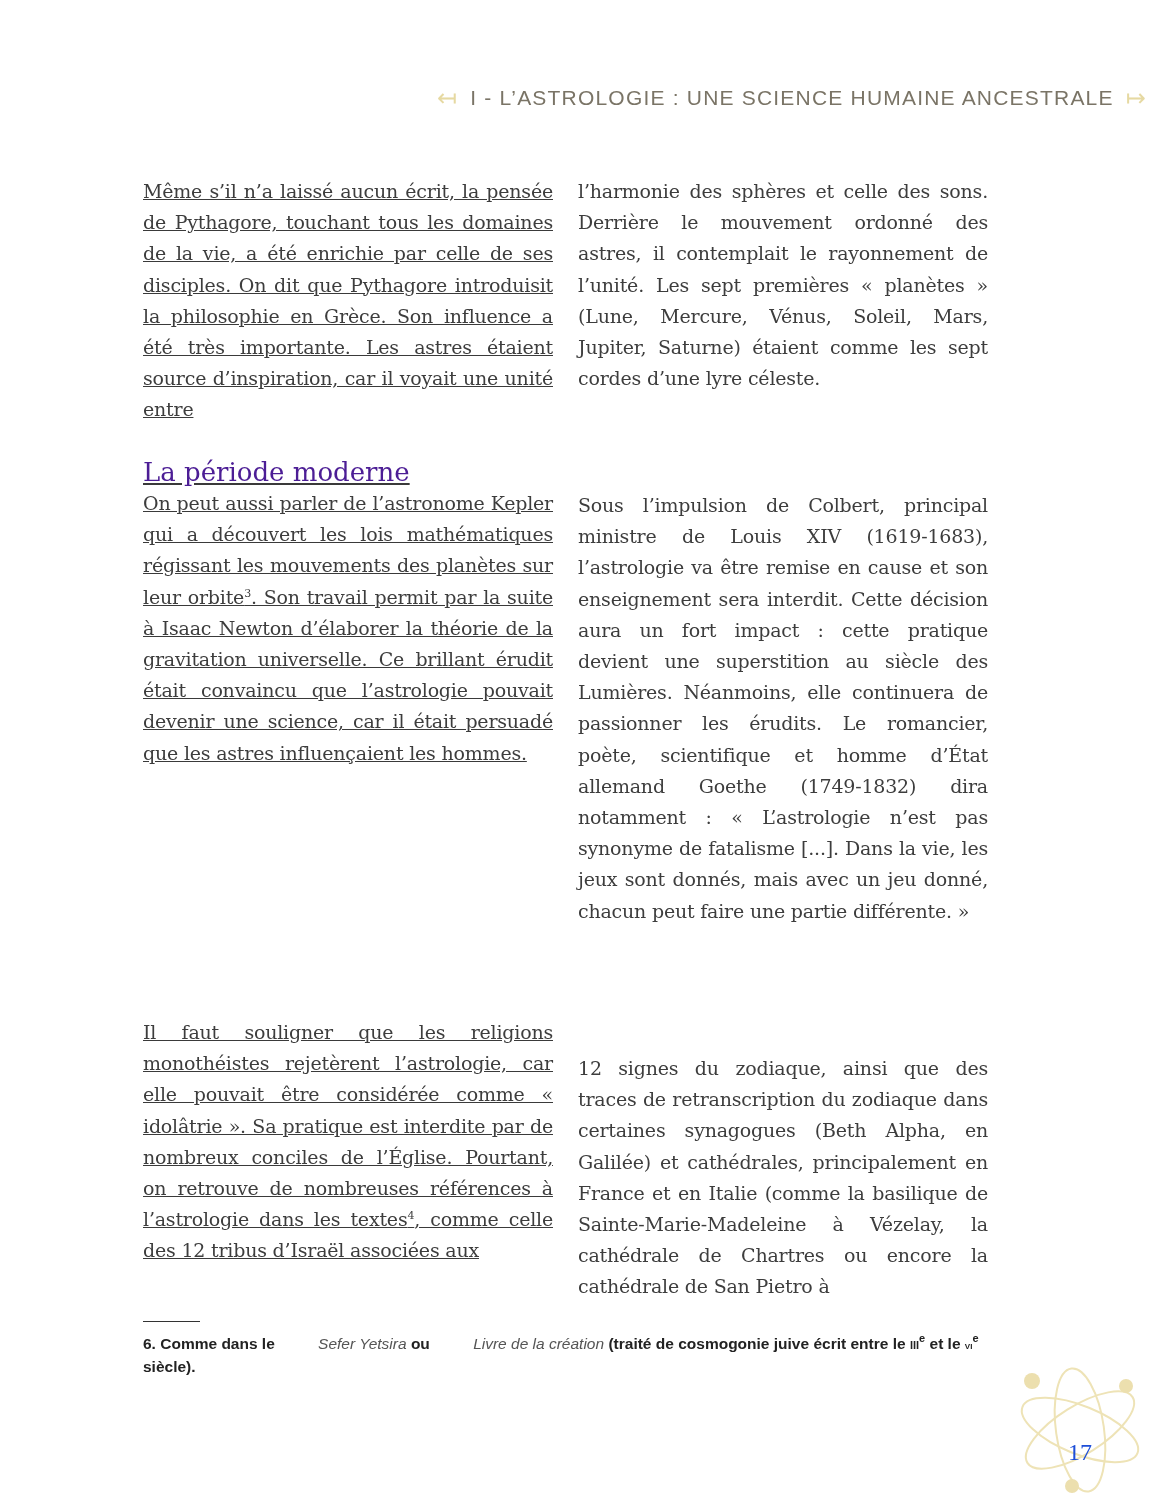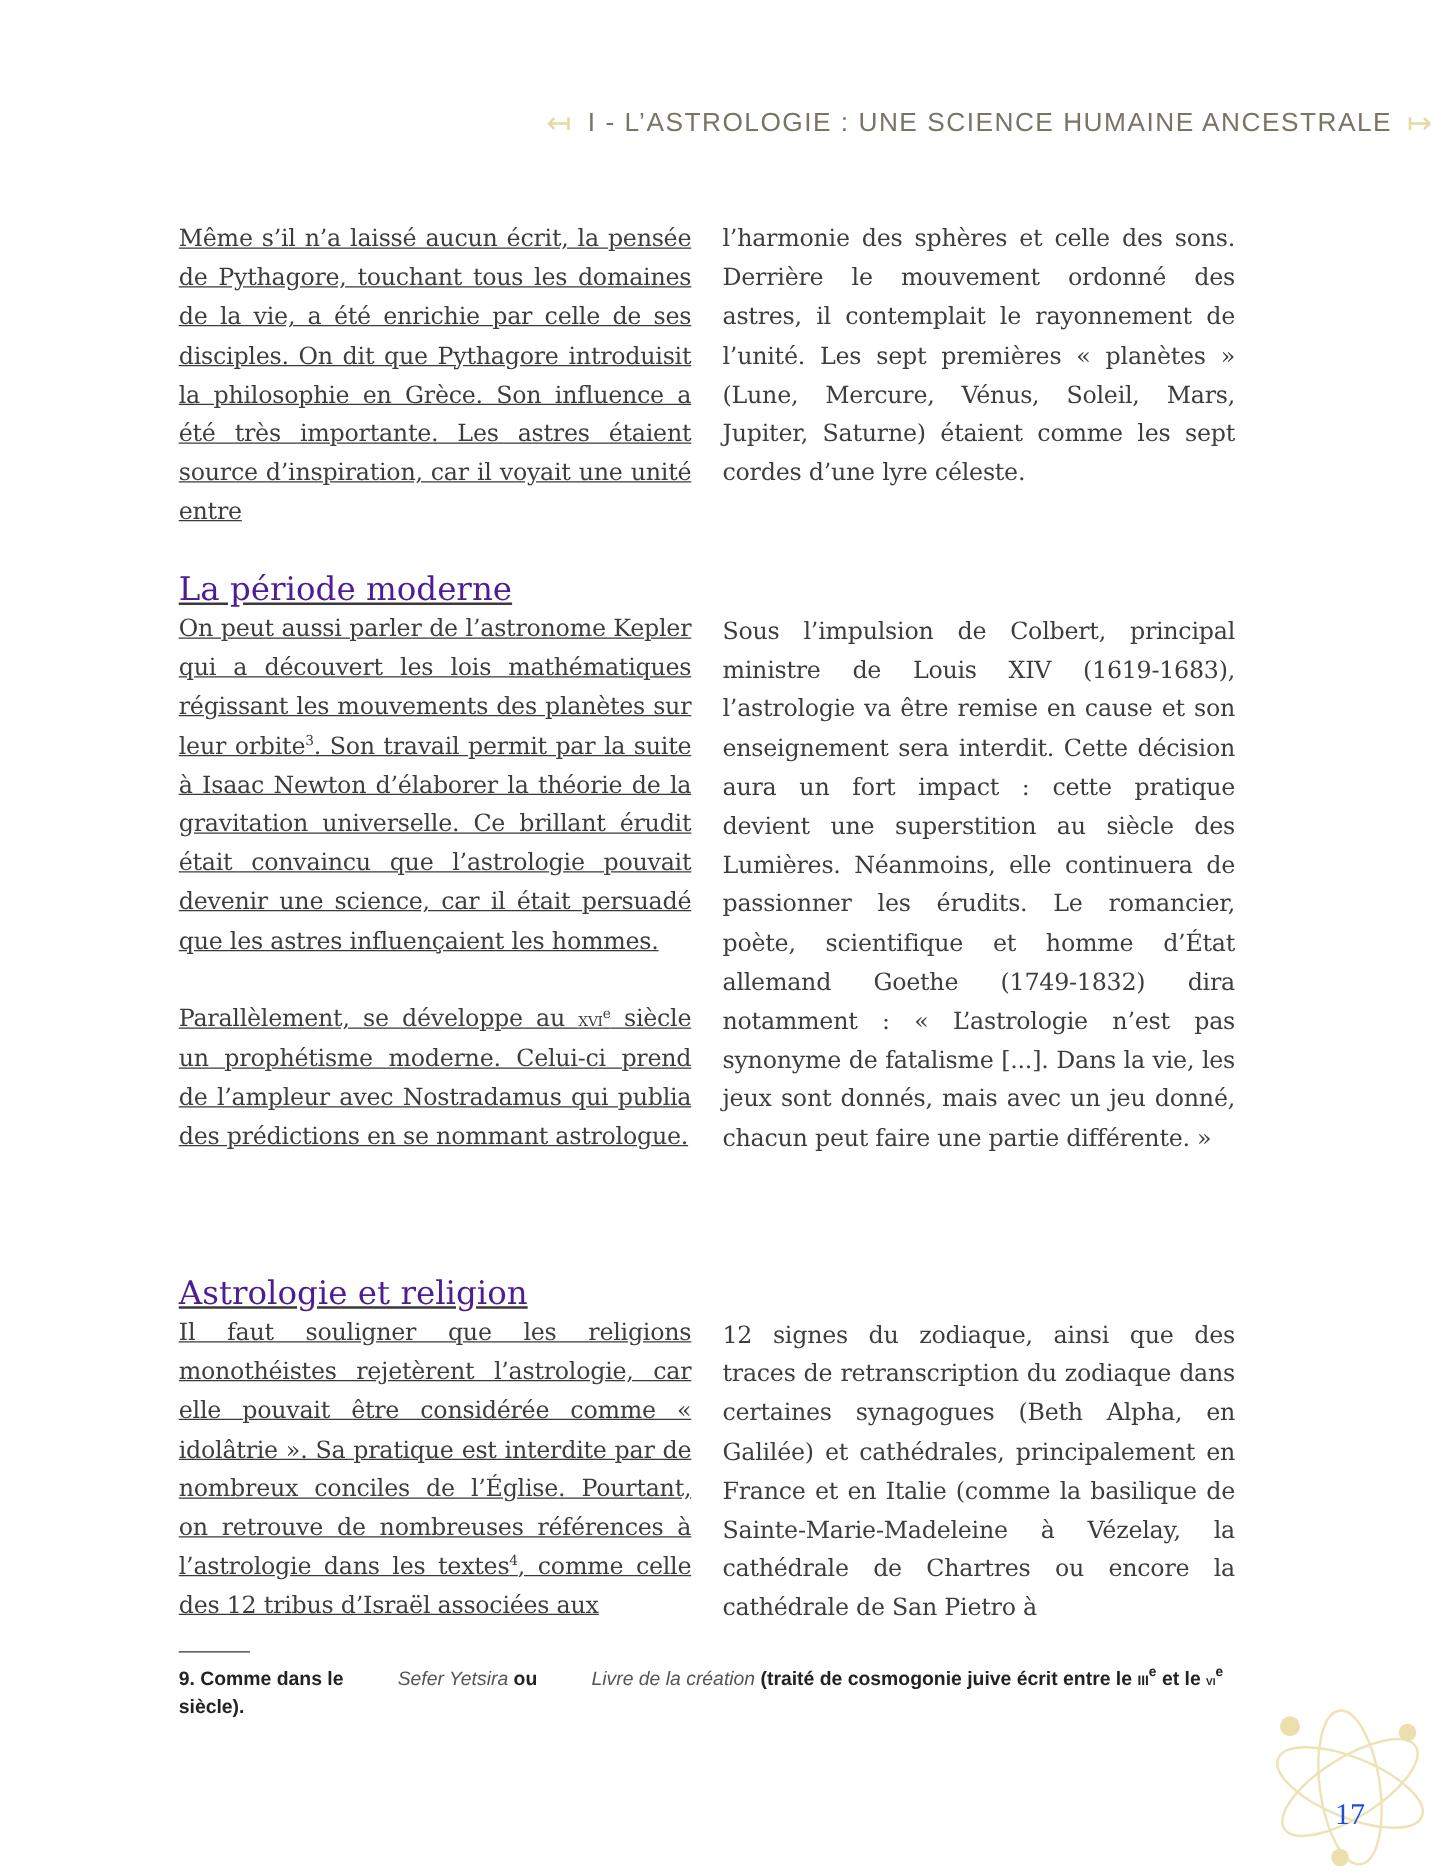--- a/index.html
+++ b/index.html
@@ -46,37 +46,35 @@
 <div class="col left" style="top:176px;">
   <p class="body">Même s’il n’a laissé aucun écrit, la pensée de Pythagore, touchant tous les domaines de la vie, a été enrichie par celle de ses disciples. On dit que Pythagore introduisit la philosophie en Grèce. Son influence a été très importante. Les astres étaient source d’inspiration, car il voyait une unité entre</p>
 </div>
 <div class="col right" style="top:176px;">
   <p class="body">l’harmonie des sphères et celle des sons. Derrière le mouvement ordonné des astres, il contemplait le rayonnement de l’unité. Les sept premières « planètes » (Lune, Mercure, Vénus, Soleil, Mars, Jupiter, Saturne) étaient comme les sept cordes d’une lyre céleste.</p>
 </div>
 
 <div class="col left" style="top:455px;">
   <h2 class="section">La période moderne</h2>
   <p class="body" style="margin-top:-1px;"><span>On peut aussi parler de l’astronome Kepler qui a découvert les lois mathématiques régissant les mouvements des planètes sur leur orbite</span><sup>3</sup><span>. Son travail permit par la suite à Isaac Newton d’élaborer la théorie de la gravitation universelle. Ce brillant érudit était convaincu que l’astrologie pouvait devenir une science, car il était persuadé que les astres influençaient les hommes.</span></p>
-  <p class="body" style="margin-top:31px;"><span>Parallèlement, se développe au </span><span class="sc">xvi</span><sup>e</sup><span> siècle un prophétisme moderne. Celui-ci prend de l’ampleur avec Nostradamus qui publia des prédictions en se nommant astrologue.</span></p>
 </div>
 <div class="col right" style="top:490px;">
   <p class="body">Sous l’impulsion de Colbert, principal ministre de Louis XIV (1619-1683), l’astrologie va être remise en cause et son enseignement sera interdit. Cette décision aura un fort impact : cette pratique devient une superstition au siècle des Lumières. Néanmoins, elle continuera de passionner les érudits. Le romancier, poète, scientifique et homme d’État allemand Goethe (1749-1832) dira notamment : « L’astrologie n’est pas synonyme de fatalisme [...]. Dans la vie, les jeux sont donnés, mais avec un jeu donné, chacun peut faire une partie différente. »</p>
 </div>
 
 <div class="col left" style="top:1018px;">
-  <h2 class="section">Astrologie et religion</h2>
   <p class="body" style="margin-top:-1px;"><span>Il faut souligner que les religions monothéistes rejetèrent l’astrologie, car elle pouvait être considérée comme « idolâtrie ». Sa pratique est interdite par de nombreux conciles de l’Église. Pourtant, on retrouve de nombreuses références à l’astrologie dans les textes</span><sup>4</sup><span>, comme celle des 12 tribus d’Israël associées aux</span></p>
 </div>
 <div class="col right" style="top:1053px;">
   <p class="body">12 signes du zodiaque, ainsi que des traces de retranscription du zodiaque dans certaines synagogues (Beth Alpha, en Galilée) et cathédrales, principalement en France et en Italie (comme la basilique de Sainte-Marie-Madeleine à Vézelay, la cathédrale de Chartres ou encore la cathédrale de San Pietro à</p>
 </div>
 
 <div class="rule"></div>
 <div class="footnotes">
-  <p><span>9. Comme dans le </span><em>Sefer Yetsira</em><span> ou </span><em>Livre de la création</em><span> (traité de cosmogonie juive écrit entre le </span><span class="sc" style="font-size:16px;">iii</span><sup>e</sup><span> et le </span><span class="sc" style="font-size:12px;">vi</span><sup>e</sup><span> siècle).</span></p>
+  <p><span>6. Comme dans le </span><em>Sefer Yetsira</em><span> ou </span><em>Livre de la création</em><span> (traité de cosmogonie juive écrit entre le </span><span class="sc" style="font-size:16px;">iii</span><sup>e</sup><span> et le </span><span class="sc" style="font-size:12px;">vi</span><sup>e</sup><span> siècle).</span></p>
 </div>
 
 <svg class="pagemark" viewBox="0 0 130 140">
   <g fill="none" stroke="#eee3b6" stroke-width="2">
     <ellipse cx="65" cy="72" rx="24" ry="62" transform="rotate(-8 65 72)"></ellipse>
     <ellipse cx="65" cy="72" rx="24" ry="62" transform="rotate(58 65 72)"></ellipse>
     <ellipse cx="65" cy="72" rx="24" ry="62" transform="rotate(-68 65 72)"></ellipse>
   </g>
   <g fill="#ecdfae">
     <circle cx="17" cy="23" r="8"></circle>

